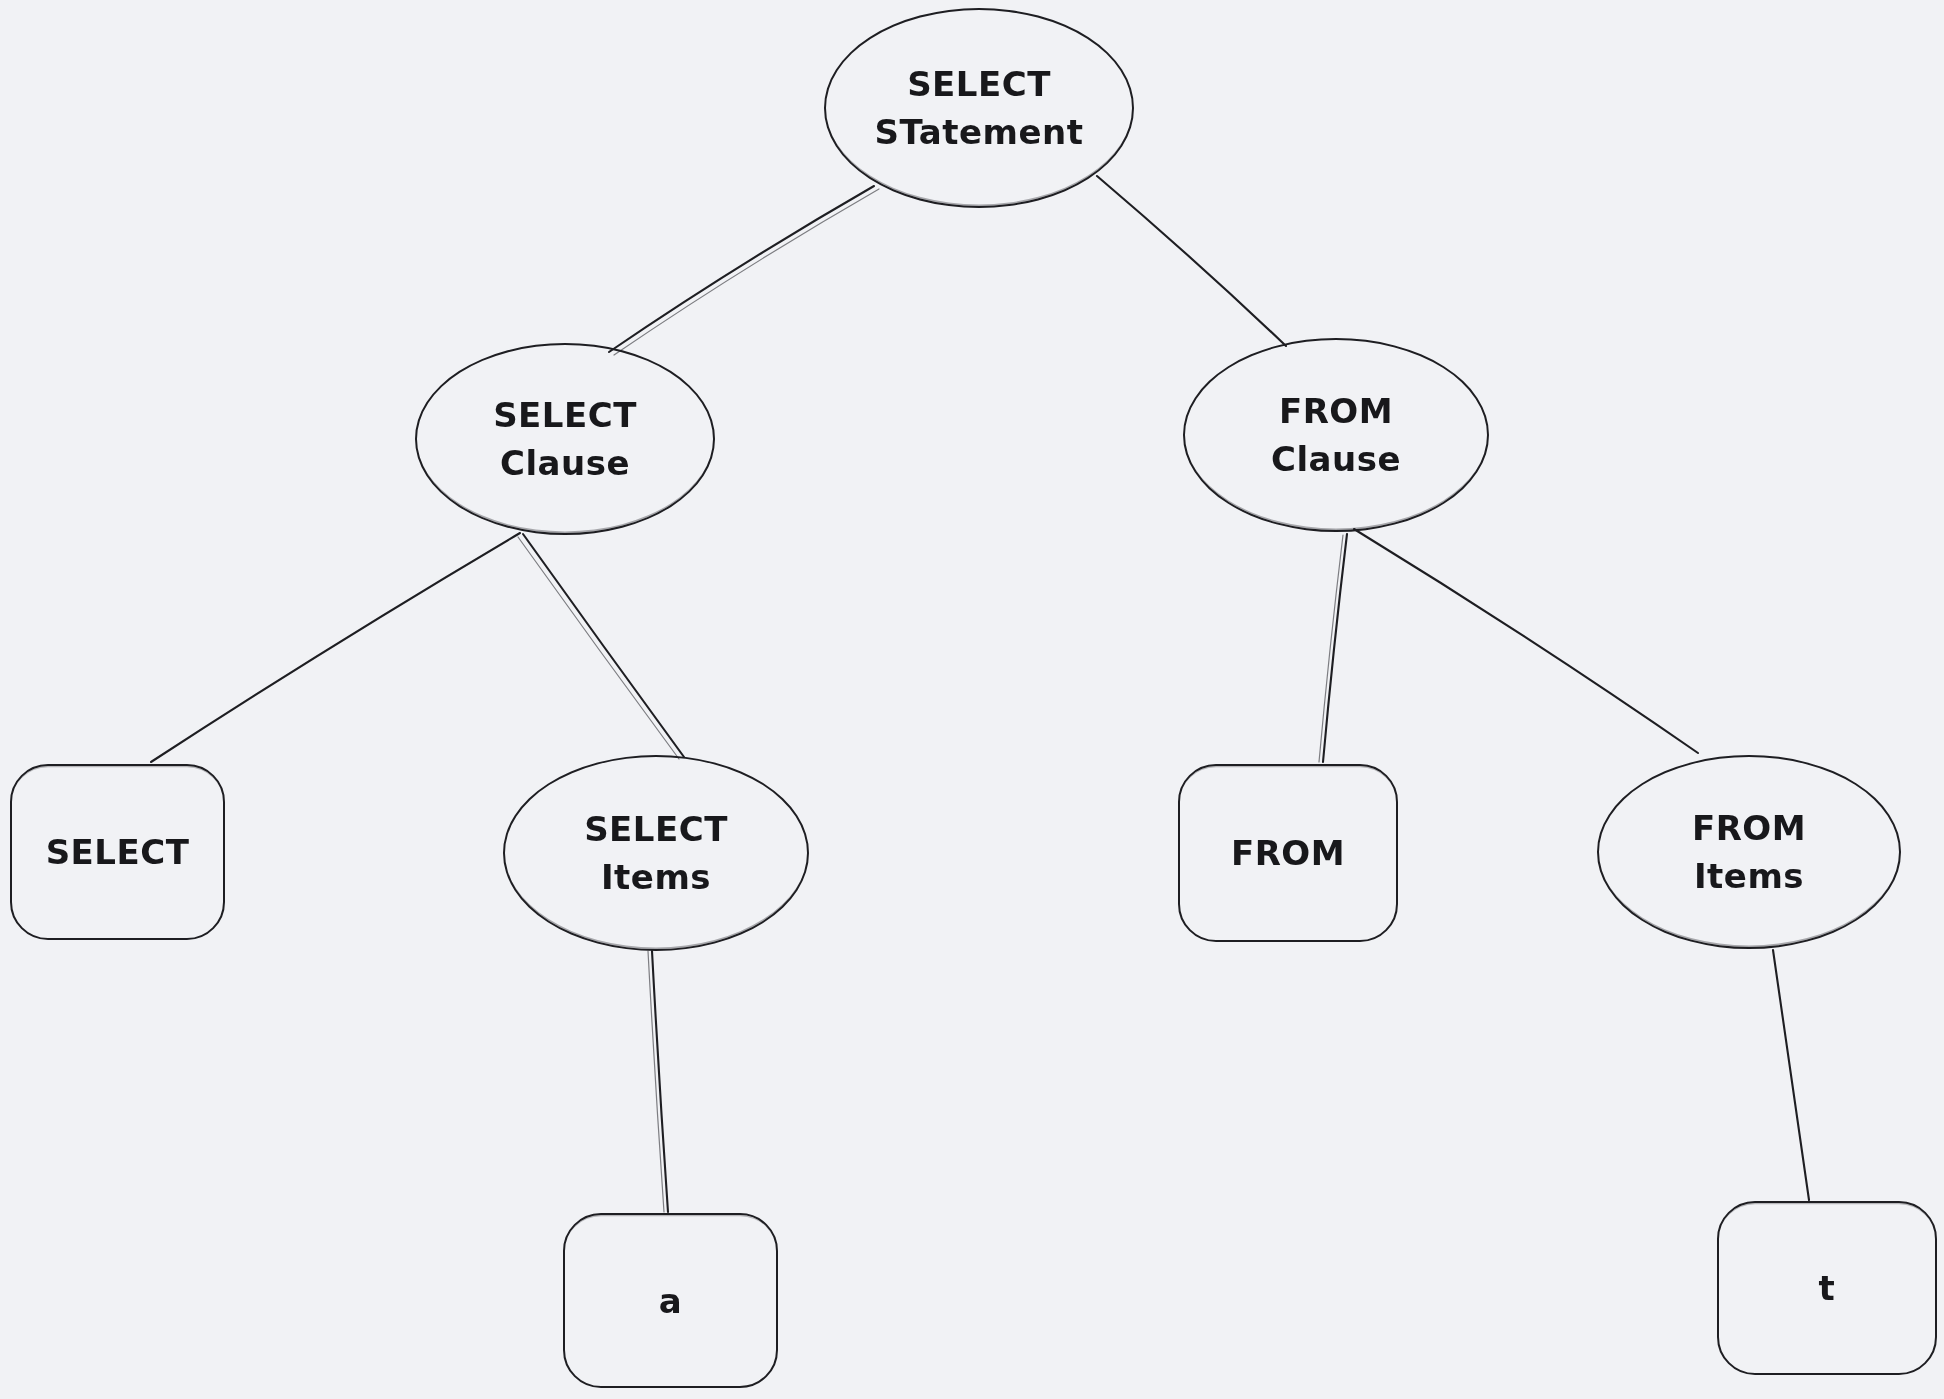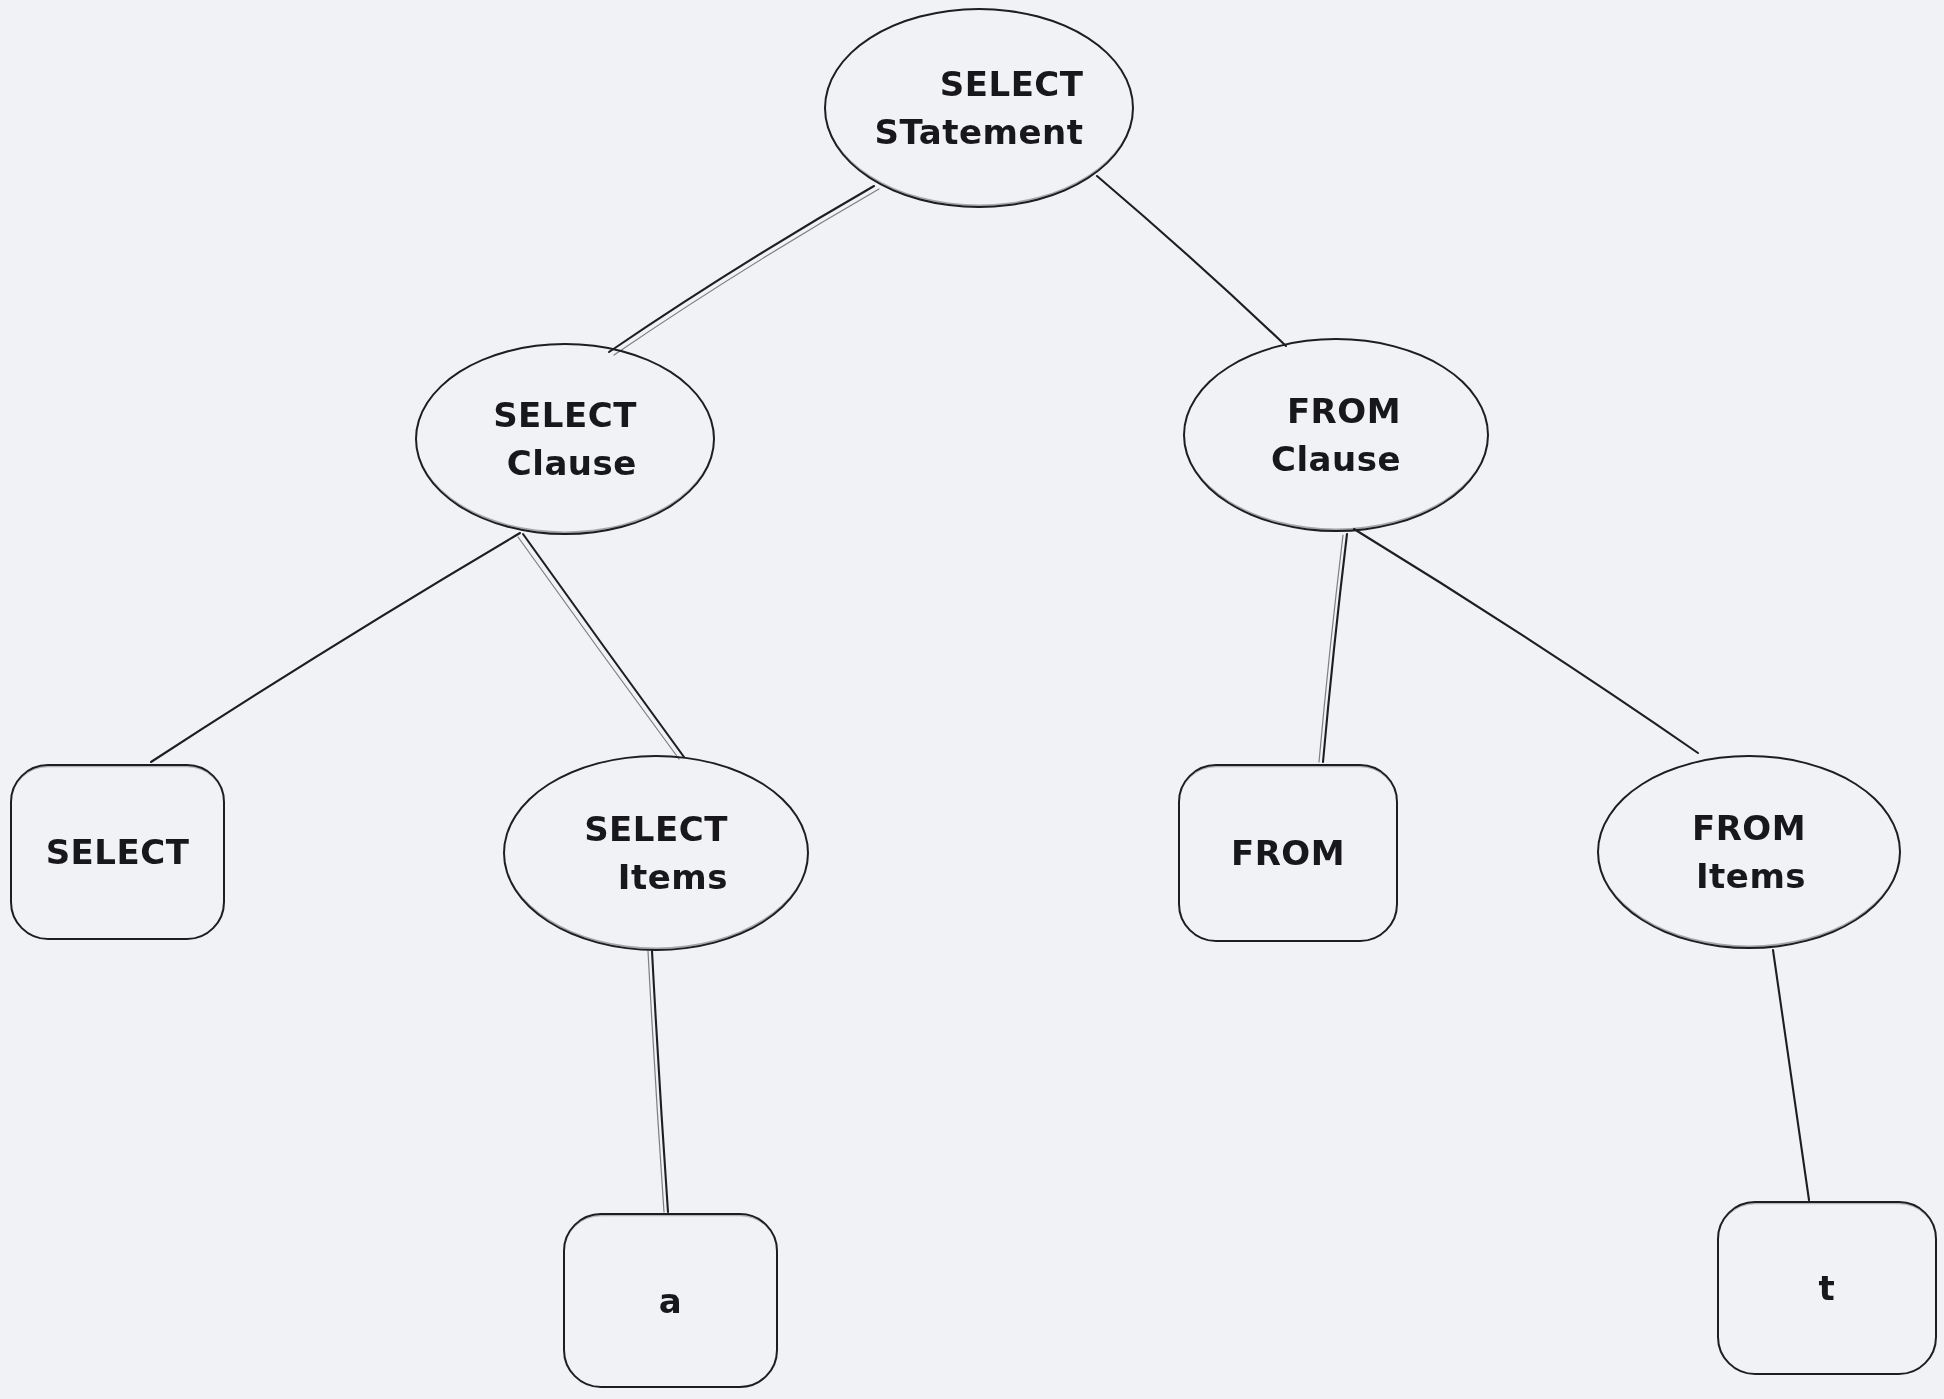--- a/index.html
+++ b/index.html
@@ -52,21 +52,21 @@
     border-radius: 38px;
     box-shadow: inset 0 2.6px 0 -1.4px rgba(30,30,34,0.28);
   }
   .label {
     font-weight: 600;
     font-size: 34px;
     line-height: 48px;
     letter-spacing: 0.5px;
     color: #18181b;
     white-space: pre-line;
-    text-align: right;
+    text-align: center;
     user-select: none;
   }
 </style>
 </head>
 <body>
 
 <div class="canvas">
 
   <svg class="edges" viewBox="0 0 1944 1399" xmlns="http://www.w3.org/2000/svg">
 

